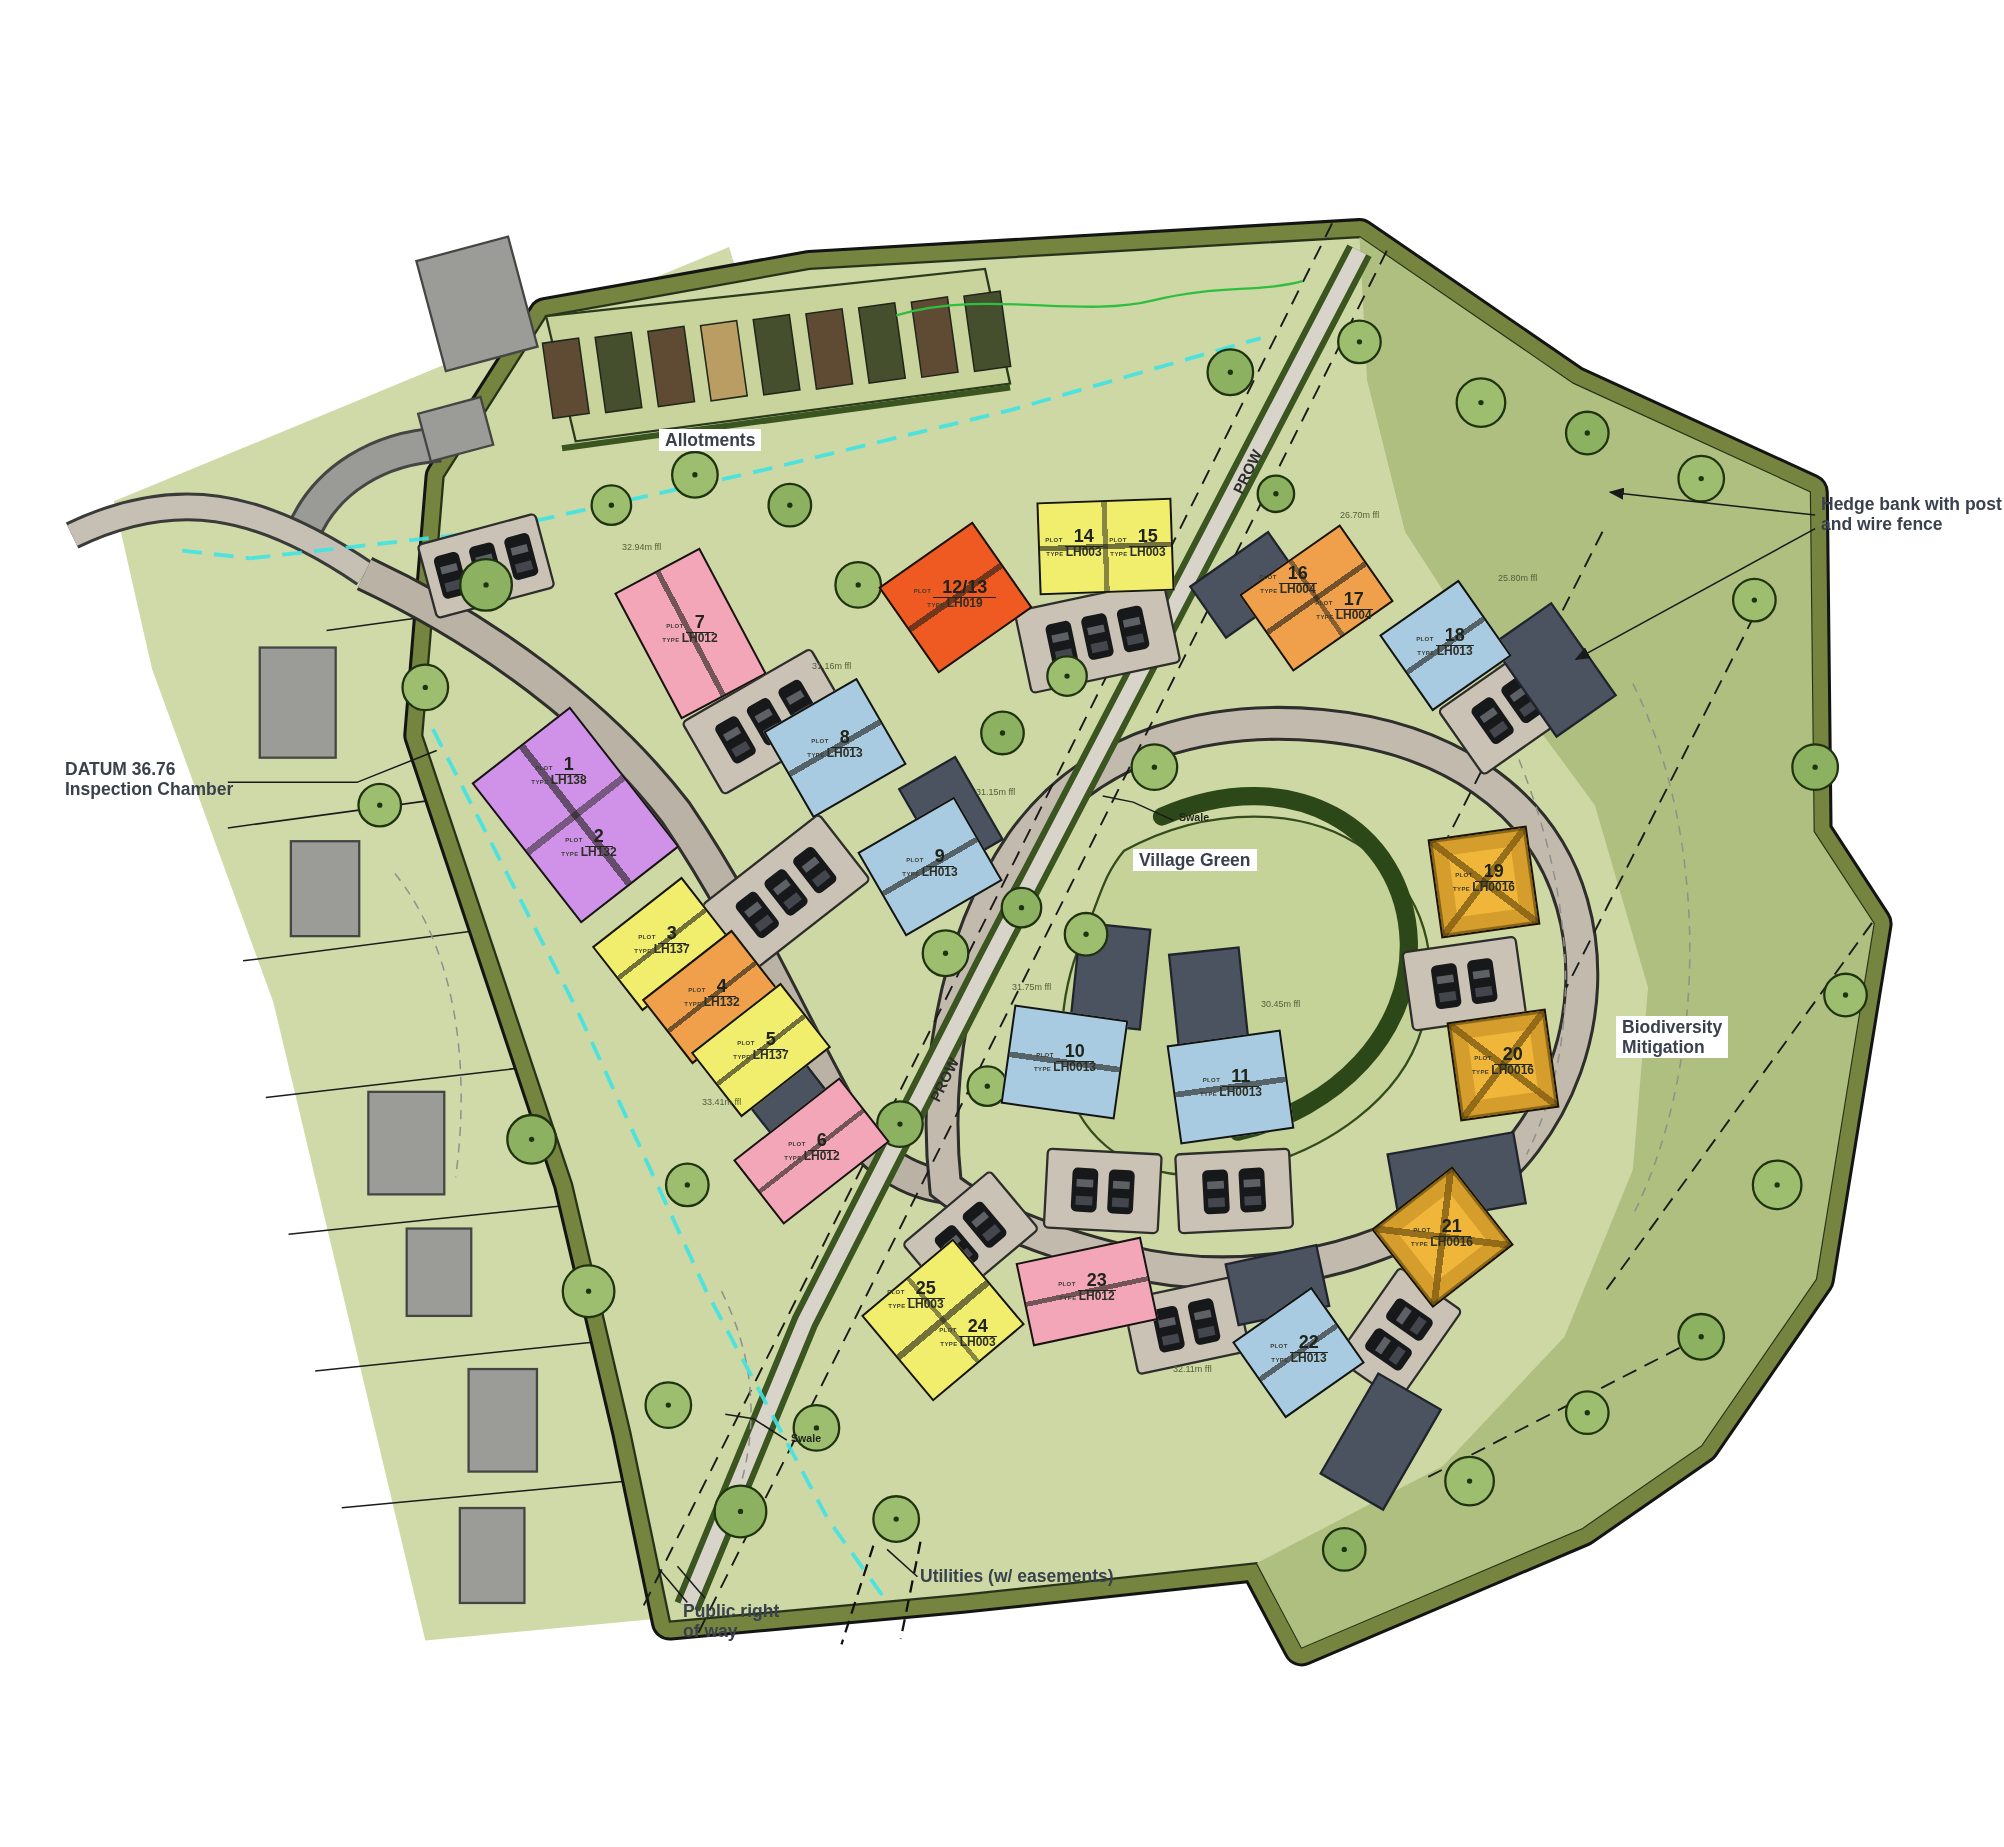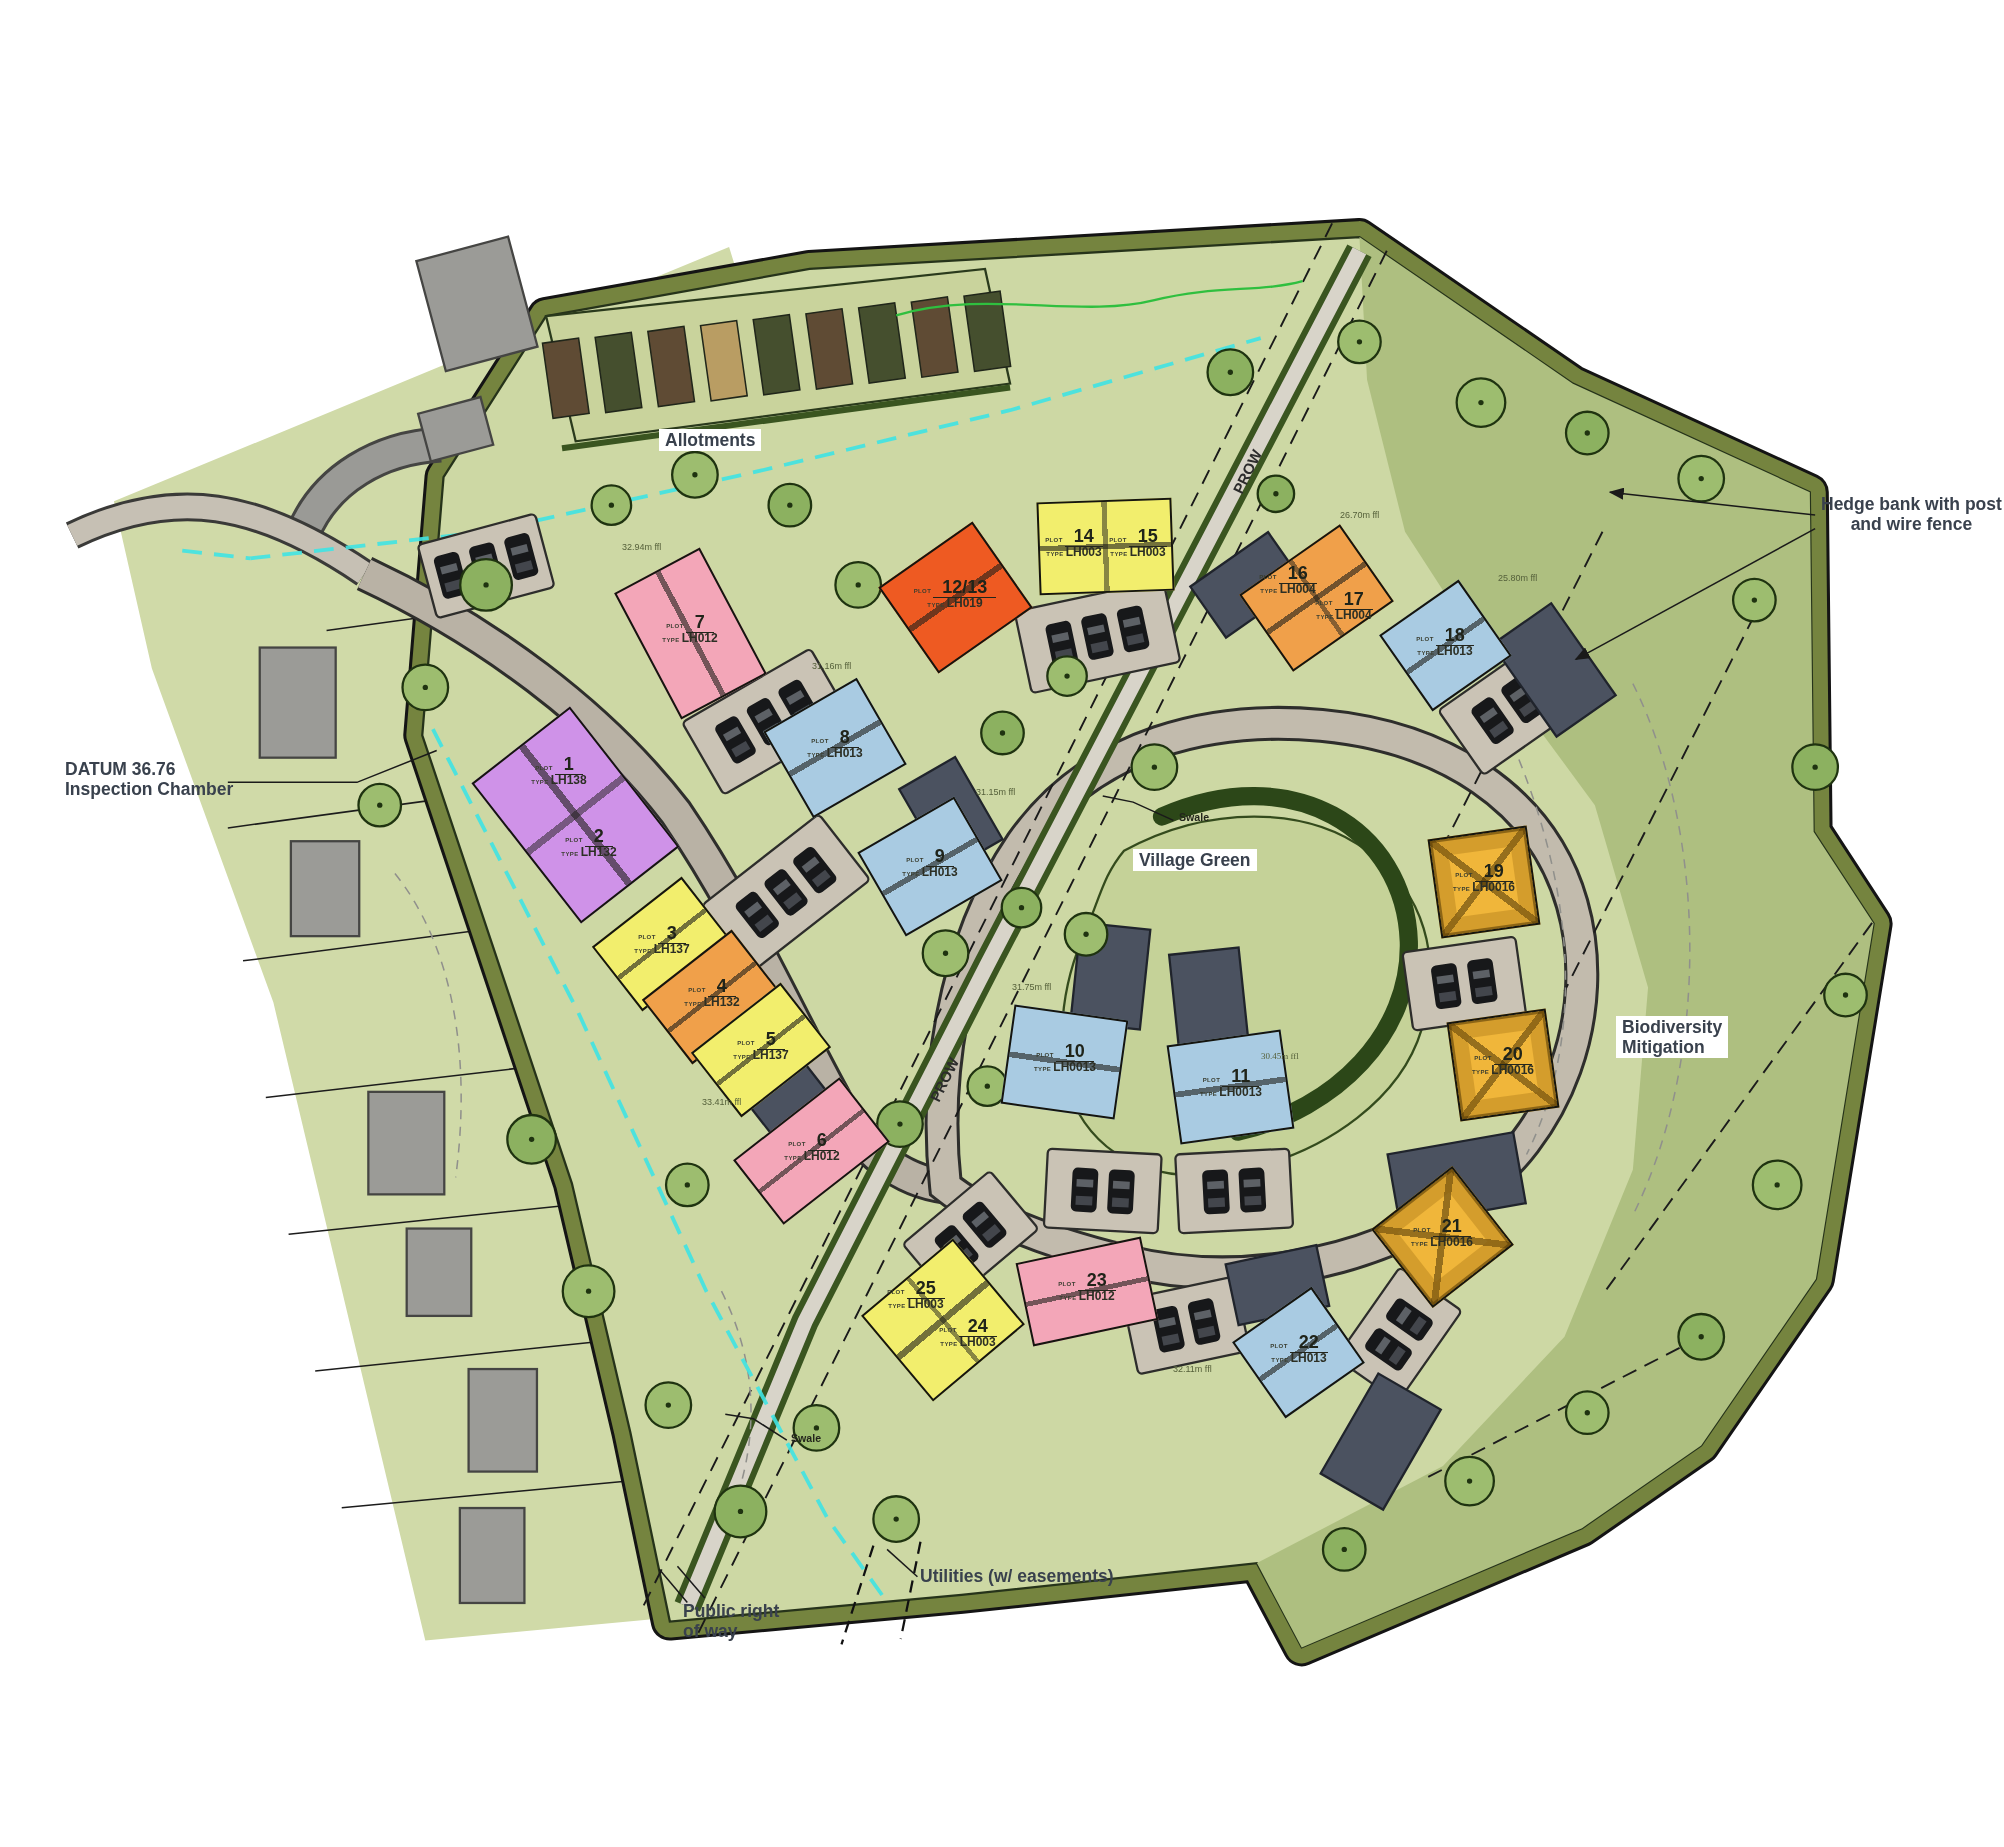--- a/index.html
+++ b/index.html
@@ -352,21 +352,21 @@
       <div class="plab" style="left: 835px; top: 748px;"><span class="pp">PLOT </span><span class="pn">8</span><br><span class="pp">TYPE </span><span class="pt">LH013</span></div>
       <div class="ffl" style="left: 812px; top: 661px;">31.16m ffl</div>
       <div class="bldg" style="left: 874px; top: 818px; width: 112px; height: 97px; transform: rotate(-30deg); background: linear-gradient(0deg, transparent 47%, rgba(30, 30, 25, 0.6) 47%, rgba(30, 30, 25, 0.6) 53%, transparent 53%) rgb(169, 203, 226);"></div>
       <div class="plab" style="left: 930px; top: 867px;"><span class="pp">PLOT </span><span class="pn">9</span><br><span class="pp">TYPE </span><span class="pt">LH013</span></div>
       <div class="ffl" style="left: 976px; top: 787px;">31.15m ffl</div>
       <div class="bldg" style="left: 1007px; top: 1012px; width: 115px; height: 100px; transform: rotate(8deg); background: linear-gradient(0deg, transparent 47%, rgba(30, 30, 25, 0.6) 47%, rgba(30, 30, 25, 0.6) 53%, transparent 53%) rgb(169, 203, 226);"></div>
       <div class="plab" style="left: 1065px; top: 1062px;"><span class="pp">PLOT </span><span class="pn">10</span><br><span class="pp">TYPE </span><span class="pt">LH0013</span></div>
       <div class="ffl" style="left: 1012px; top: 982px;">31.75m ffl</div>
       <div class="bldg" style="left: 1173px; top: 1037px; width: 115px; height: 100px; transform: rotate(-8deg); background: linear-gradient(0deg, transparent 47%, rgba(30, 30, 25, 0.6) 47%, rgba(30, 30, 25, 0.6) 53%, transparent 53%) rgb(169, 203, 226);"></div>
       <div class="plab" style="left: 1231px; top: 1087px;"><span class="pp">PLOT </span><span class="pn">11</span><br><span class="pp">TYPE </span><span class="pt">LH0013</span></div>
-      <div class="ffl" style="left: 1261px; top: 1051px; font-family: Liberation Serif, serif;">30.45m ffl</div>
+      <div class="ffl" style="left: 1261px; top: 999px;">30.45m ffl</div>
       <div class="bldg" style="left: 898px; top: 545px; width: 115px; height: 105px; transform: rotate(-35deg); background: linear-gradient(0deg, transparent 47%, rgba(30, 30, 25, 0.6) 47%, rgba(30, 30, 25, 0.6) 53%, transparent 53%) rgb(238, 90, 34);"></div>
       <div class="plab" style="left: 955px; top: 598px;"><span class="pp">PLOT </span><span class="pn">12/13</span><br><span class="pp">TYPE </span><span class="pt">LH019</span></div>
       <div class="bldg" style="left: 1038px; top: 500px; width: 135px; height: 93px; transform: rotate(-2deg); background: linear-gradient(0deg, transparent 47%, rgba(30, 30, 25, 0.6) 47%, rgba(30, 30, 25, 0.6) 53%, transparent 53%), linear-gradient(90deg, transparent 48%, rgba(30, 30, 25, 0.5) 48%, rgba(30, 30, 25, 0.5) 52%, transparent 52%) rgb(242, 238, 109);"></div>
       <div class="plab" style="left: 1074px; top: 547px;"><span class="pp">PLOT </span><span class="pn">14</span><br><span class="pp">TYPE </span><span class="pt">LH003</span></div>
       <div class="plab" style="left: 1138px; top: 547px;"><span class="pp">PLOT </span><span class="pn">15</span><br><span class="pp">TYPE </span><span class="pt">LH003</span></div>
       <div class="bldg" style="left: 1255px; top: 551px; width: 123px; height: 94px; transform: rotate(-35deg); background: linear-gradient(0deg, transparent 47%, rgba(30, 30, 25, 0.6) 47%, rgba(30, 30, 25, 0.6) 53%, transparent 53%), linear-gradient(90deg, transparent 48%, rgba(30, 30, 25, 0.5) 48%, rgba(30, 30, 25, 0.5) 52%, transparent 52%) rgb(240, 160, 74);"></div>
       <div class="plab" style="left: 1288px; top: 584px;"><span class="pp">PLOT </span><span class="pn">16</span><br><span class="pp">TYPE </span><span class="pt">LH004</span></div>
       <div class="plab" style="left: 1344px; top: 610px;"><span class="pp">PLOT </span><span class="pn">17</span><br><span class="pp">TYPE </span><span class="pt">LH004</span></div>
       <div class="ffl" style="left: 1340px; top: 510px; text-align: center;">26.70m ffl</div>
       <div class="bldg" style="left: 1397px; top: 599px; width: 97px; height: 93px; transform: rotate(-35deg); background: linear-gradient(0deg, transparent 47%, rgba(30, 30, 25, 0.6) 47%, rgba(30, 30, 25, 0.6) 53%, transparent 53%) rgb(169, 203, 226);"></div>
@@ -383,21 +383,21 @@
       <div class="ffl" style="left: 1173px; top: 1364px;">32.11m ffl</div>
       <div class="bldg" style="left: 1023px; top: 1249px; width: 128px; height: 85px; transform: rotate(-12deg); background: linear-gradient(0deg, transparent 47%, rgba(30, 30, 25, 0.6) 47%, rgba(30, 30, 25, 0.6) 53%, transparent 53%) rgb(243, 166, 184);"></div>
       <div class="plab" style="left: 1087px; top: 1291px;"><span class="pp">PLOT </span><span class="pn">23</span><br><span class="pp">TYPE </span><span class="pt">LH012</span></div>
       <div class="bldg" style="left: 883px; top: 1264px; width: 120px; height: 112px; transform: rotate(-40deg); background: linear-gradient(0deg, transparent 47%, rgba(30, 30, 25, 0.6) 47%, rgba(30, 30, 25, 0.6) 53%, transparent 53%), linear-gradient(90deg, transparent 48%, rgba(30, 30, 25, 0.5) 48%, rgba(30, 30, 25, 0.5) 52%, transparent 52%) rgb(242, 238, 109);"></div>
       <div class="plab" style="left: 916px; top: 1299px;"><span class="pp">PLOT </span><span class="pn">25</span><br><span class="pp">TYPE </span><span class="pt">LH003</span></div>
       <div class="plab" style="left: 968px; top: 1337px;"><span class="pp">PLOT </span><span class="pn">24</span><br><span class="pp">TYPE </span><span class="pt">LH003</span></div>
     </div>
 
 <div class="ann wbg" style="left:659px;top:429px;">Allotments</div>
 
-<div class="ann" style="left:1821px;top:494px;text-align:center;">
+<div class="ann" style="left:1821px;top:494px;">
   <span>Hedge bank with post</span><br>
   <span>and wire fence</span>
 </div>
 
 <div class="ann" style="left:65px;top:759px;">
   <span>DATUM 36.76</span><br>
   <span>Inspection Chamber</span>
 </div>
 
 <div class="ann wbg" style="left:1133px;top:849px;">Village Green</div>

